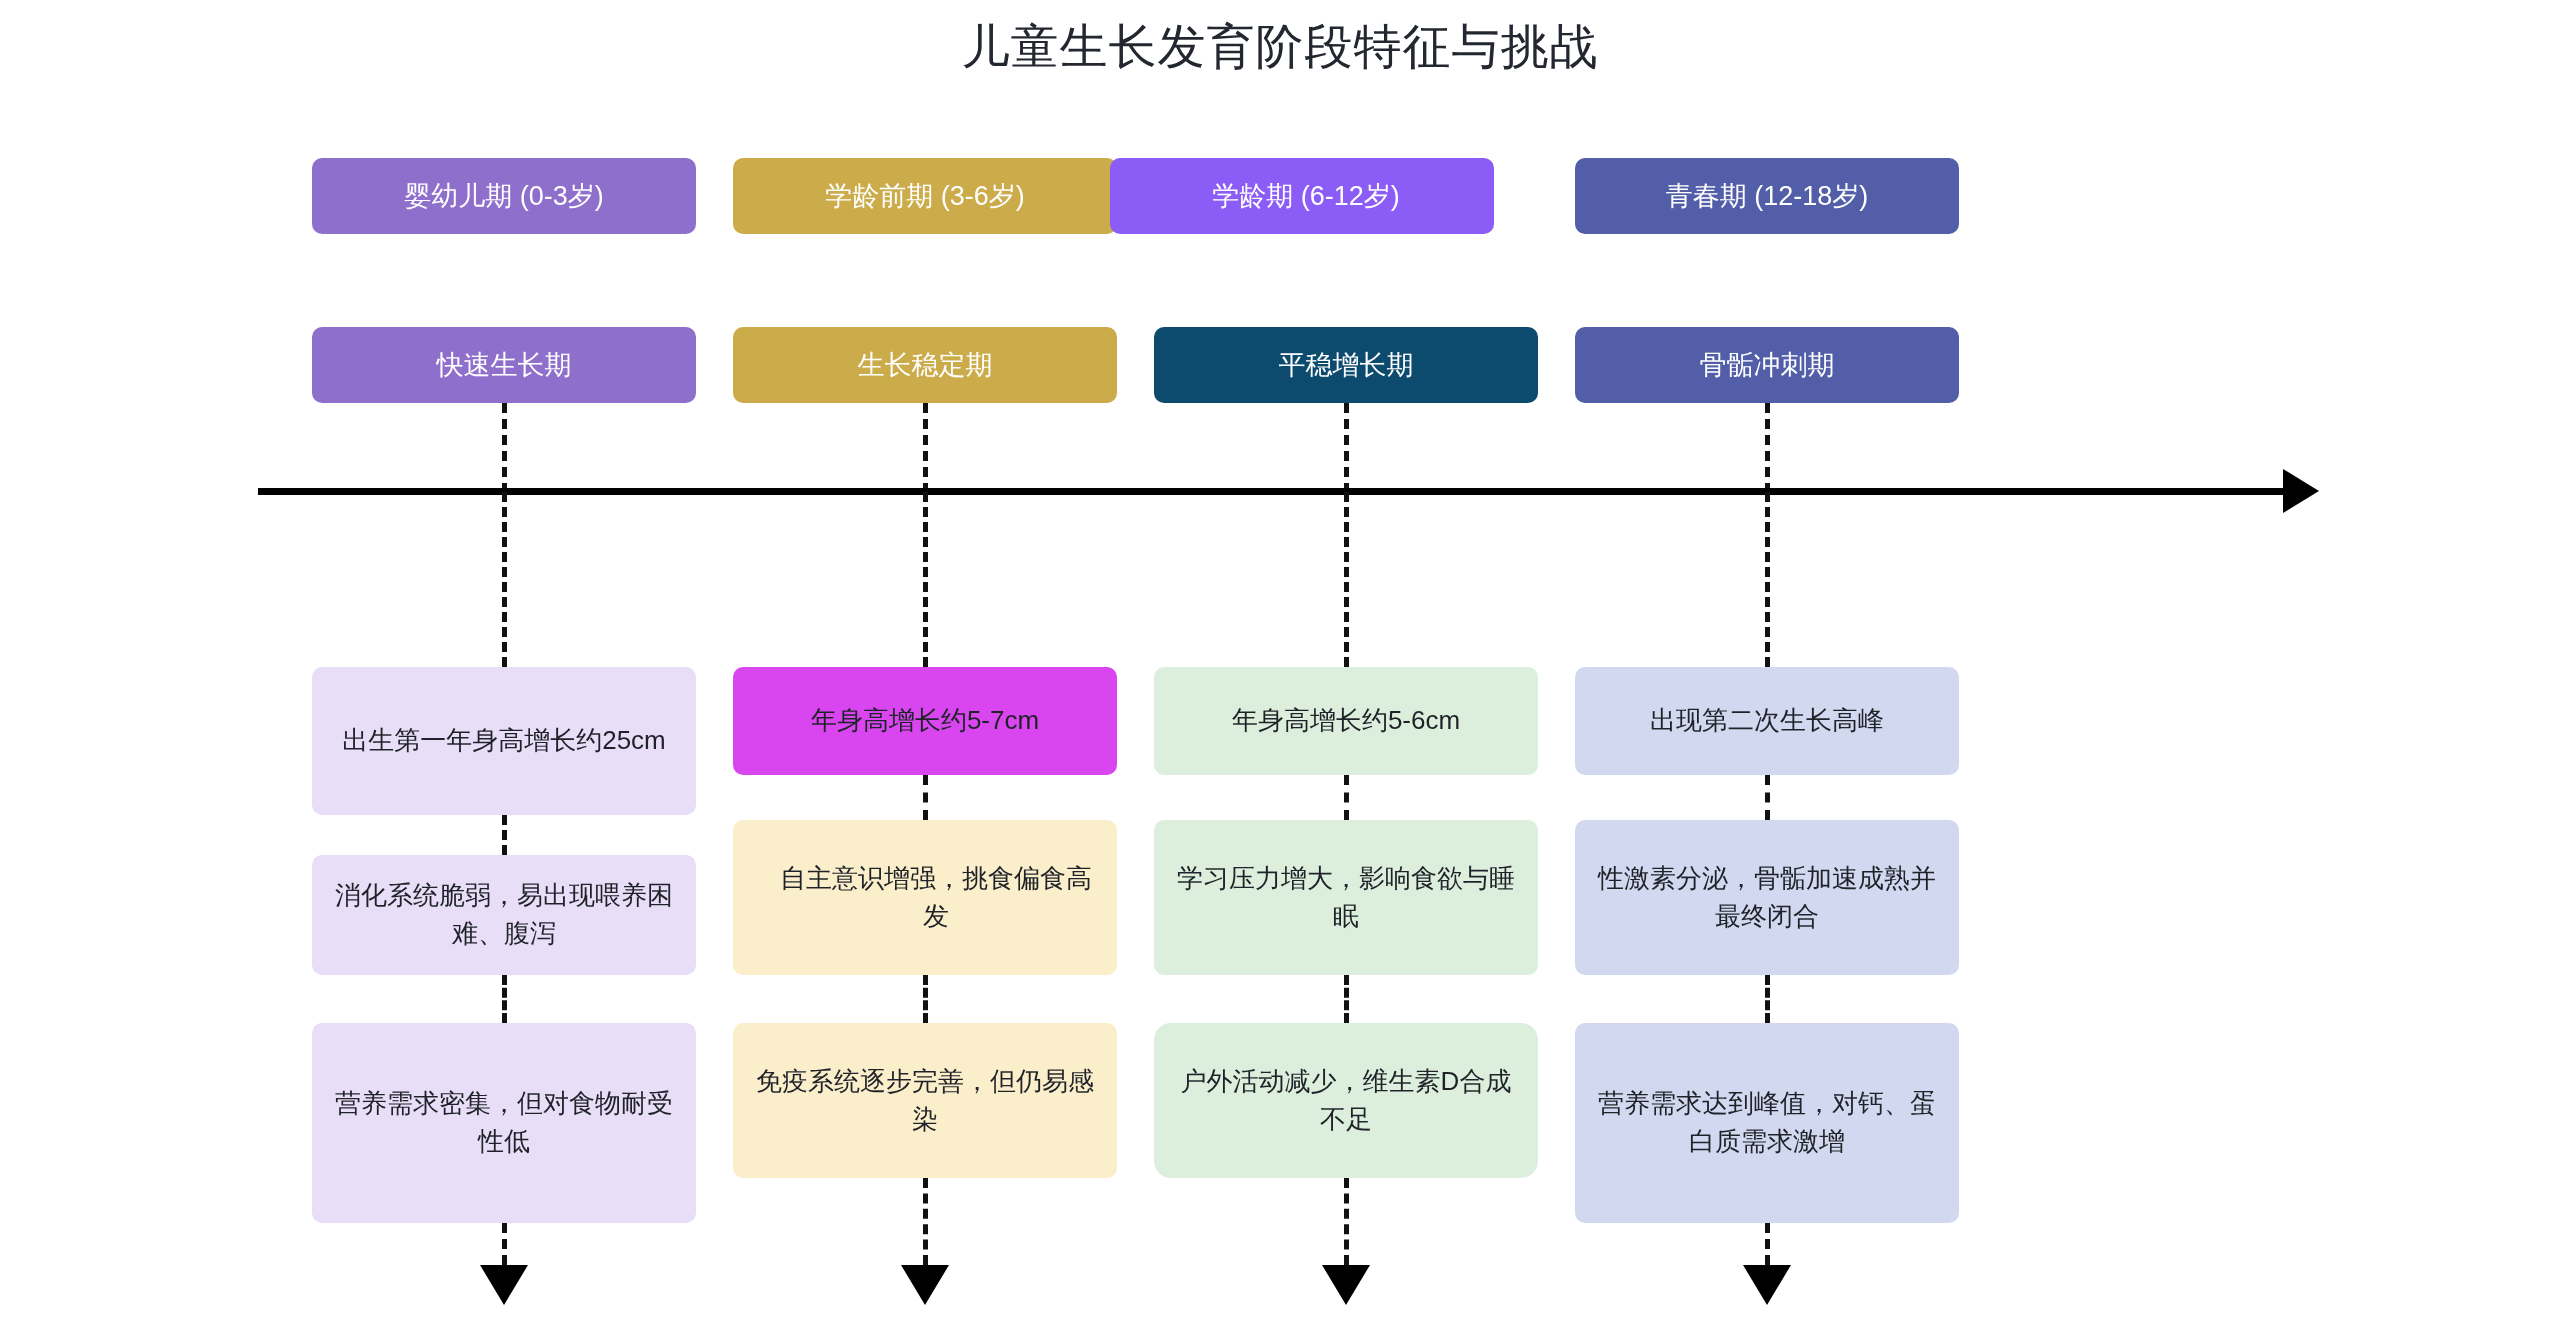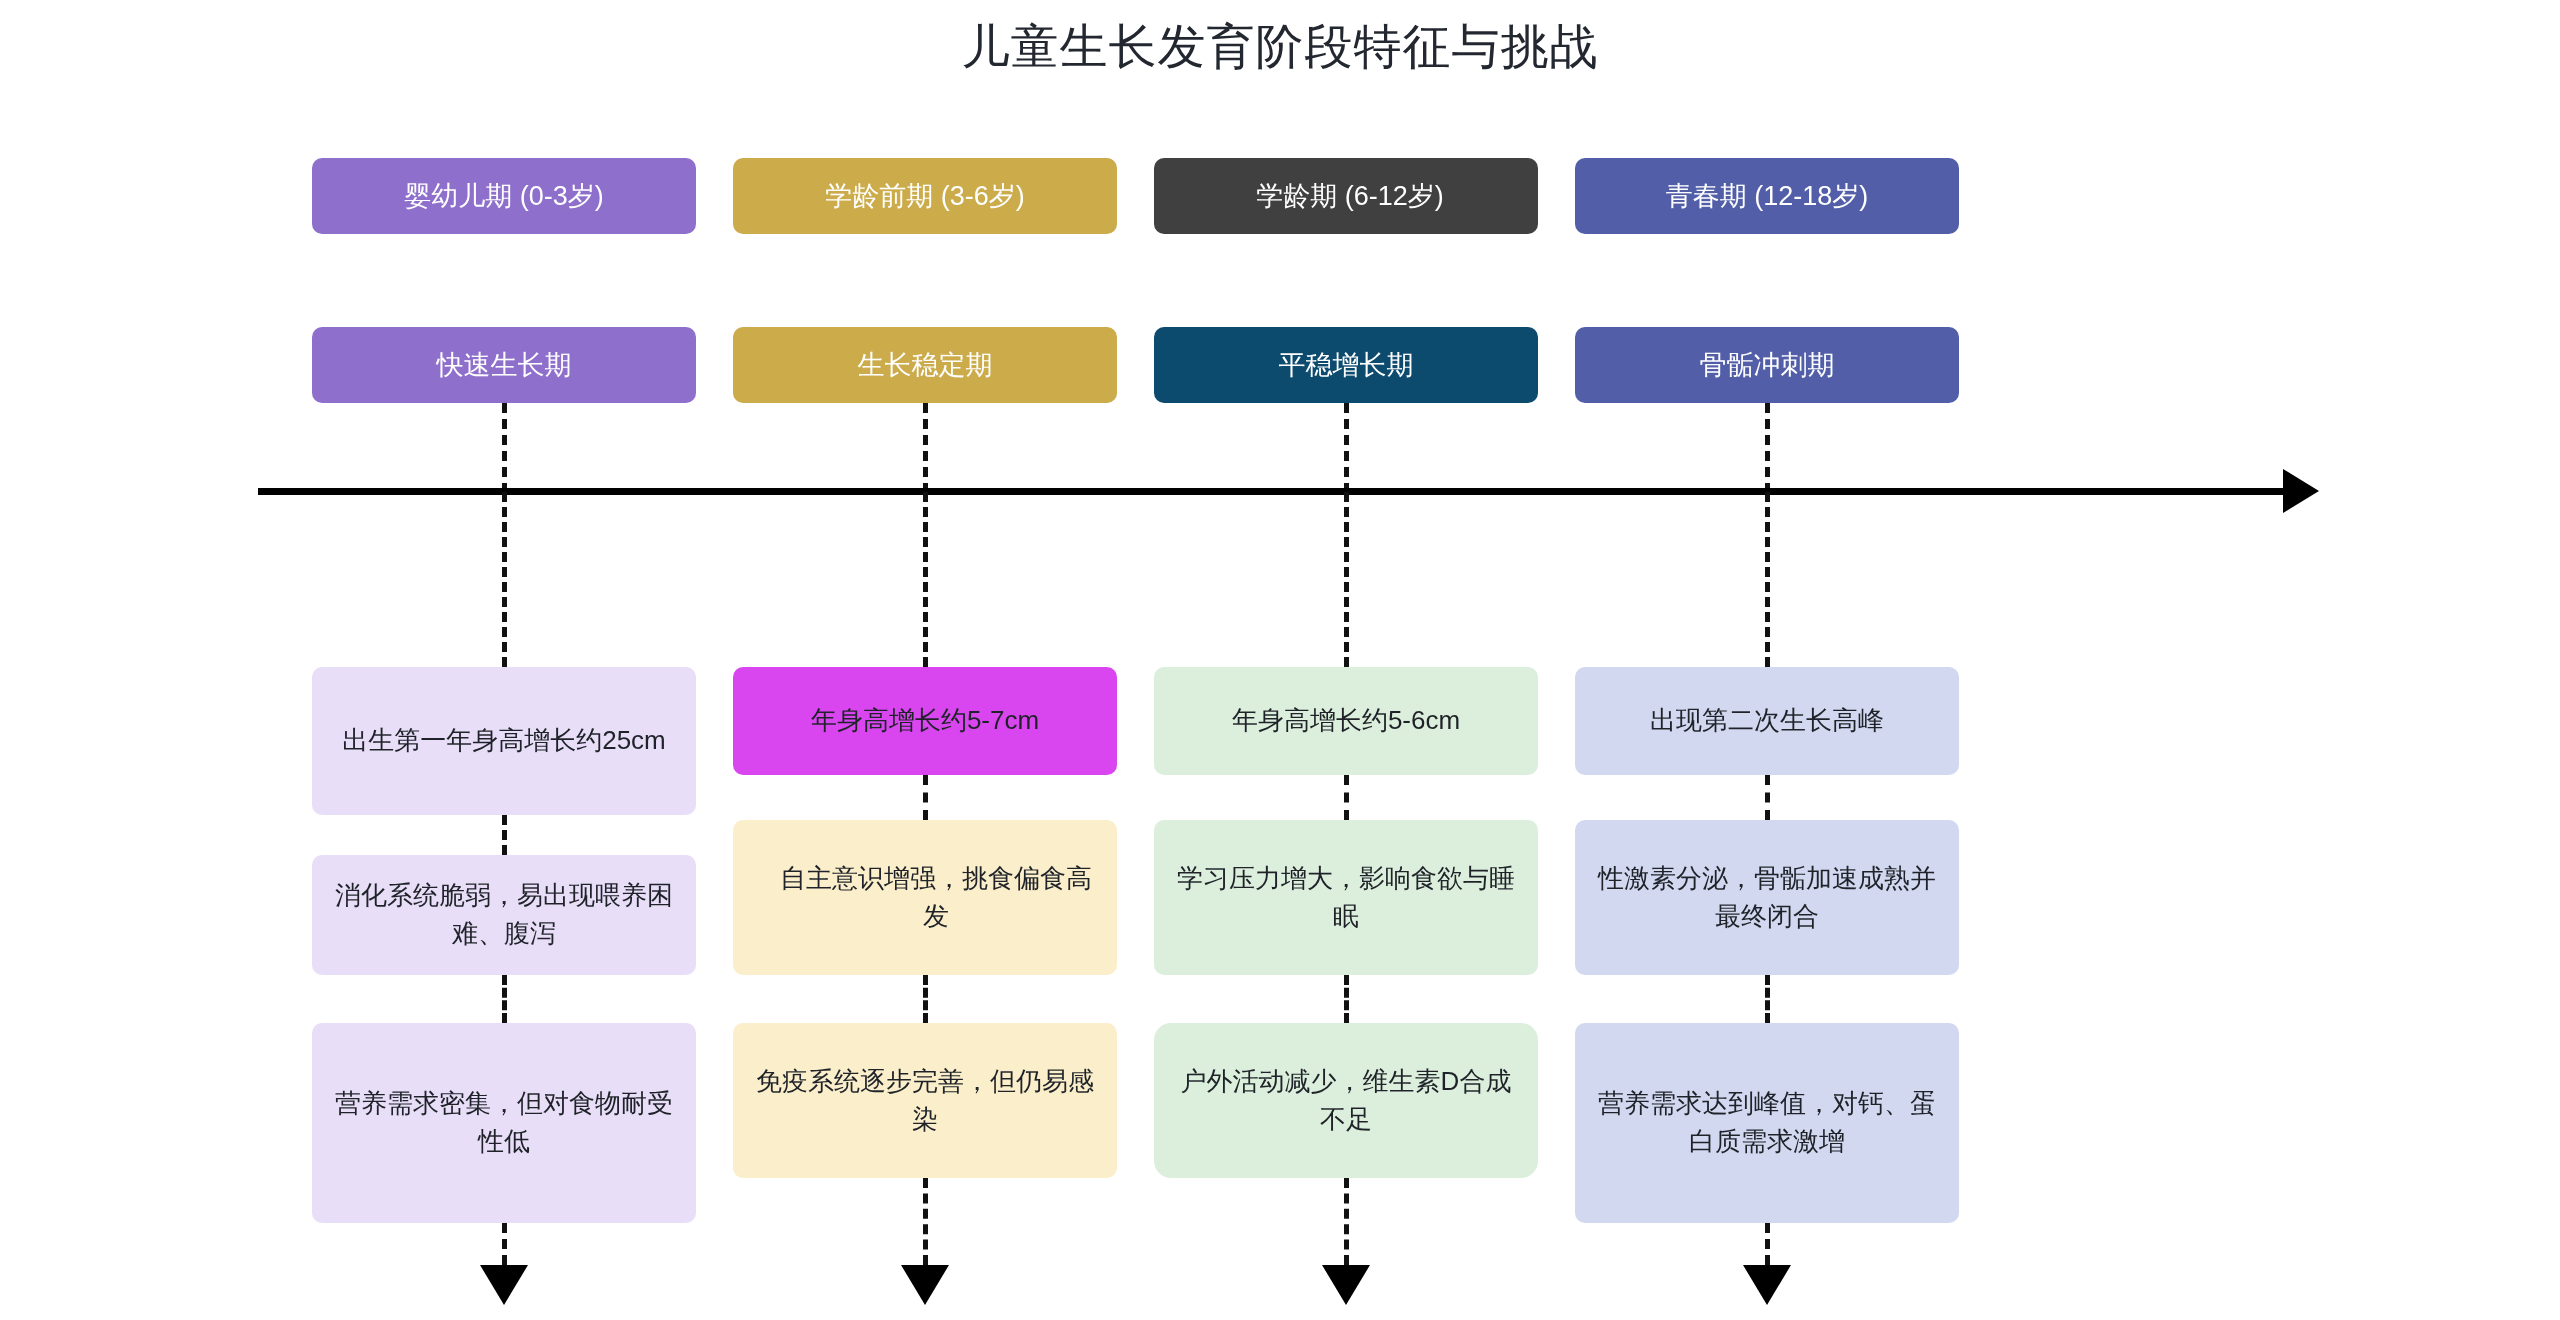--- a/index.html
+++ b/index.html
@@ -116,21 +116,21 @@
 <div id="root">
 
   <div class="page-title">儿童生长发育阶段特征与挑战</div>
 
   <div class="stage-chip col-0" style="left:312px;background:#8E6FCB;">
     <span>婴幼儿期 (0-3岁)</span>
   </div>
   <div class="stage-chip col-1" style="left:733px;background:#CBAB4A;">
     <span>学龄前期 (3-6岁)</span>
   </div>
-  <div class="stage-chip col-2" style="left:1154px;background:#404040;padding-left:8px;">
+  <div class="stage-chip col-2" style="left:1110px;background:#8b5cf6;padding-left:8px;">
     <span>学龄期 (6-12岁)</span>
   </div>
   <div class="stage-chip col-3" style="left:1575px;background:#525FA8;">
     <span>青春期 (12-18岁)</span>
   </div>
 
   <div class="phase-chip" style="left:312px;background:#8E6FCB;">
     <span>快速生长期</span>
   </div>
   <div class="phase-chip" style="left:733px;background:#CBAB4A;">

